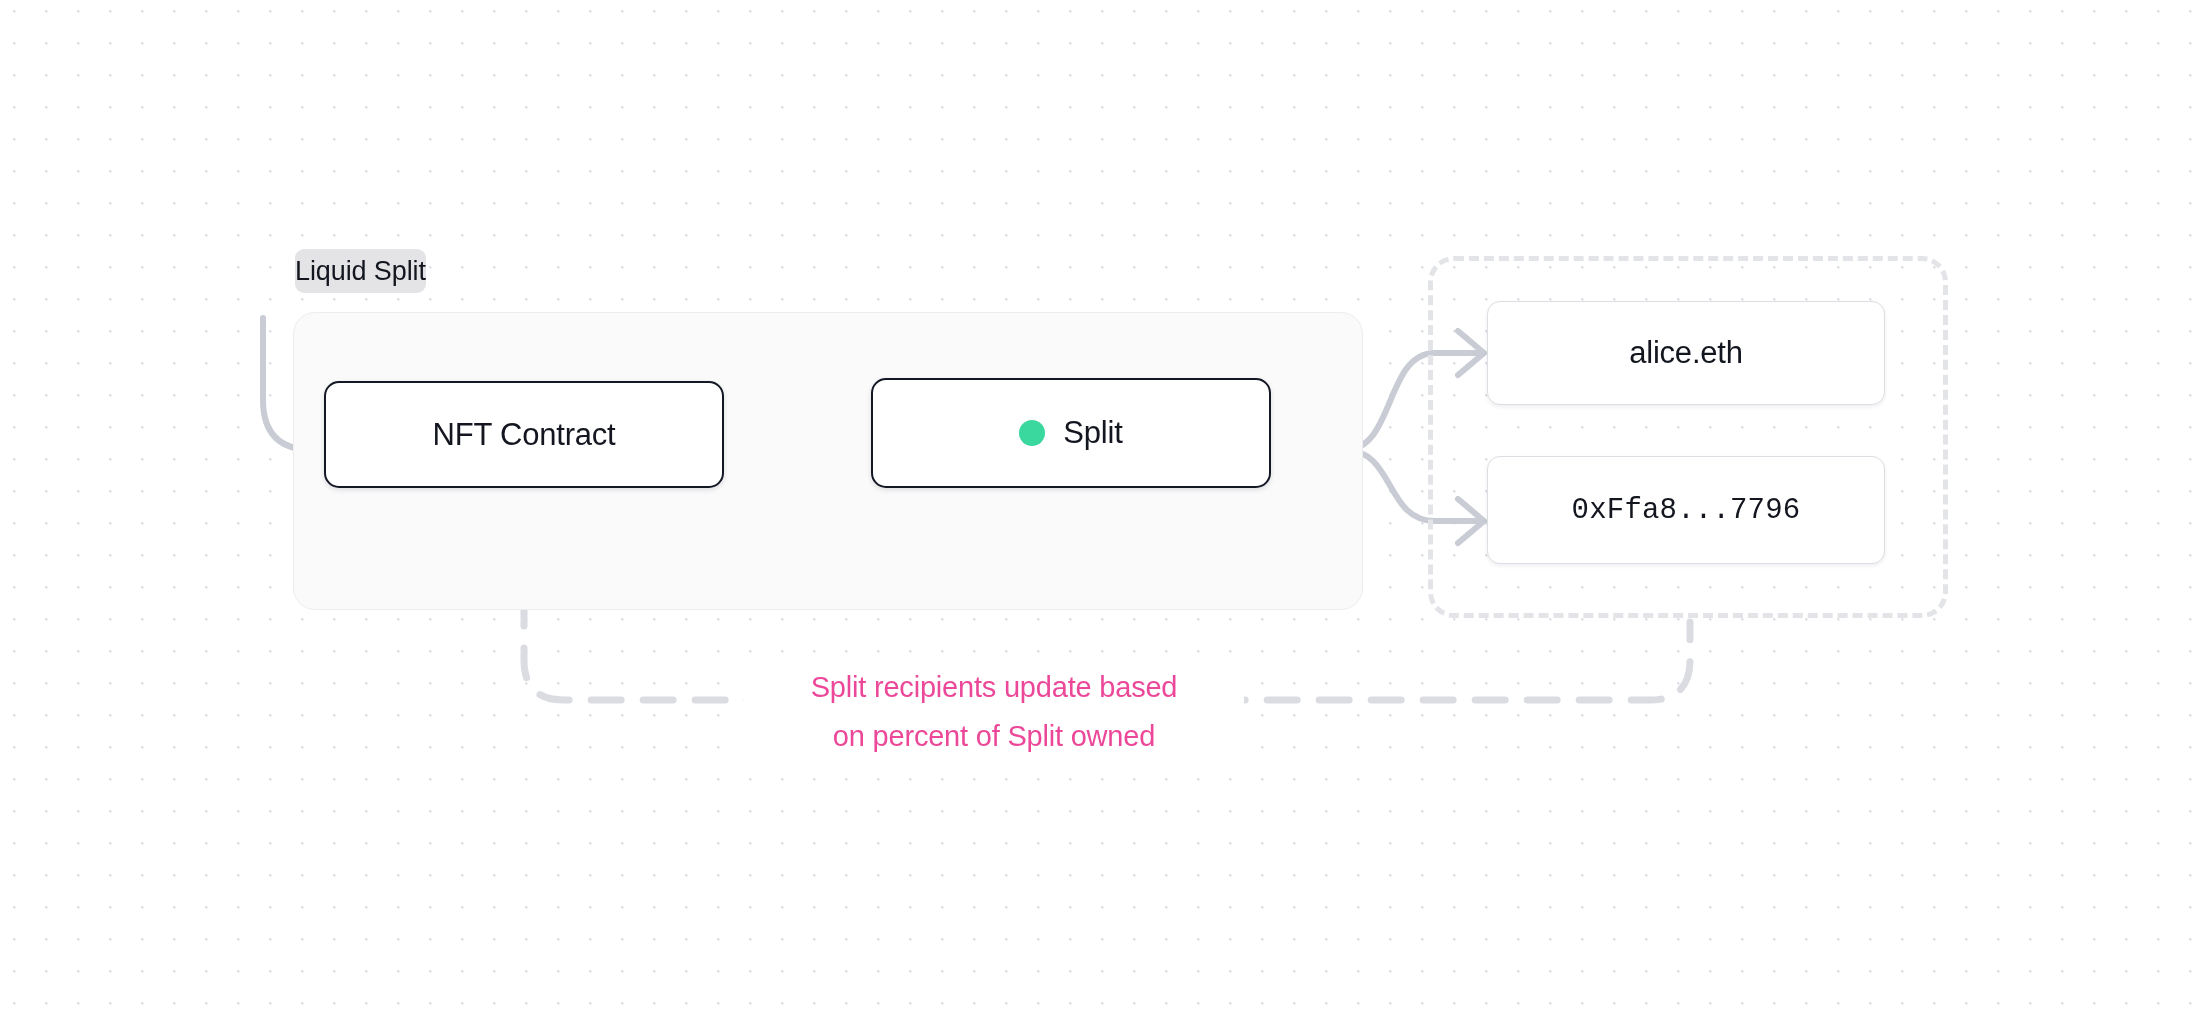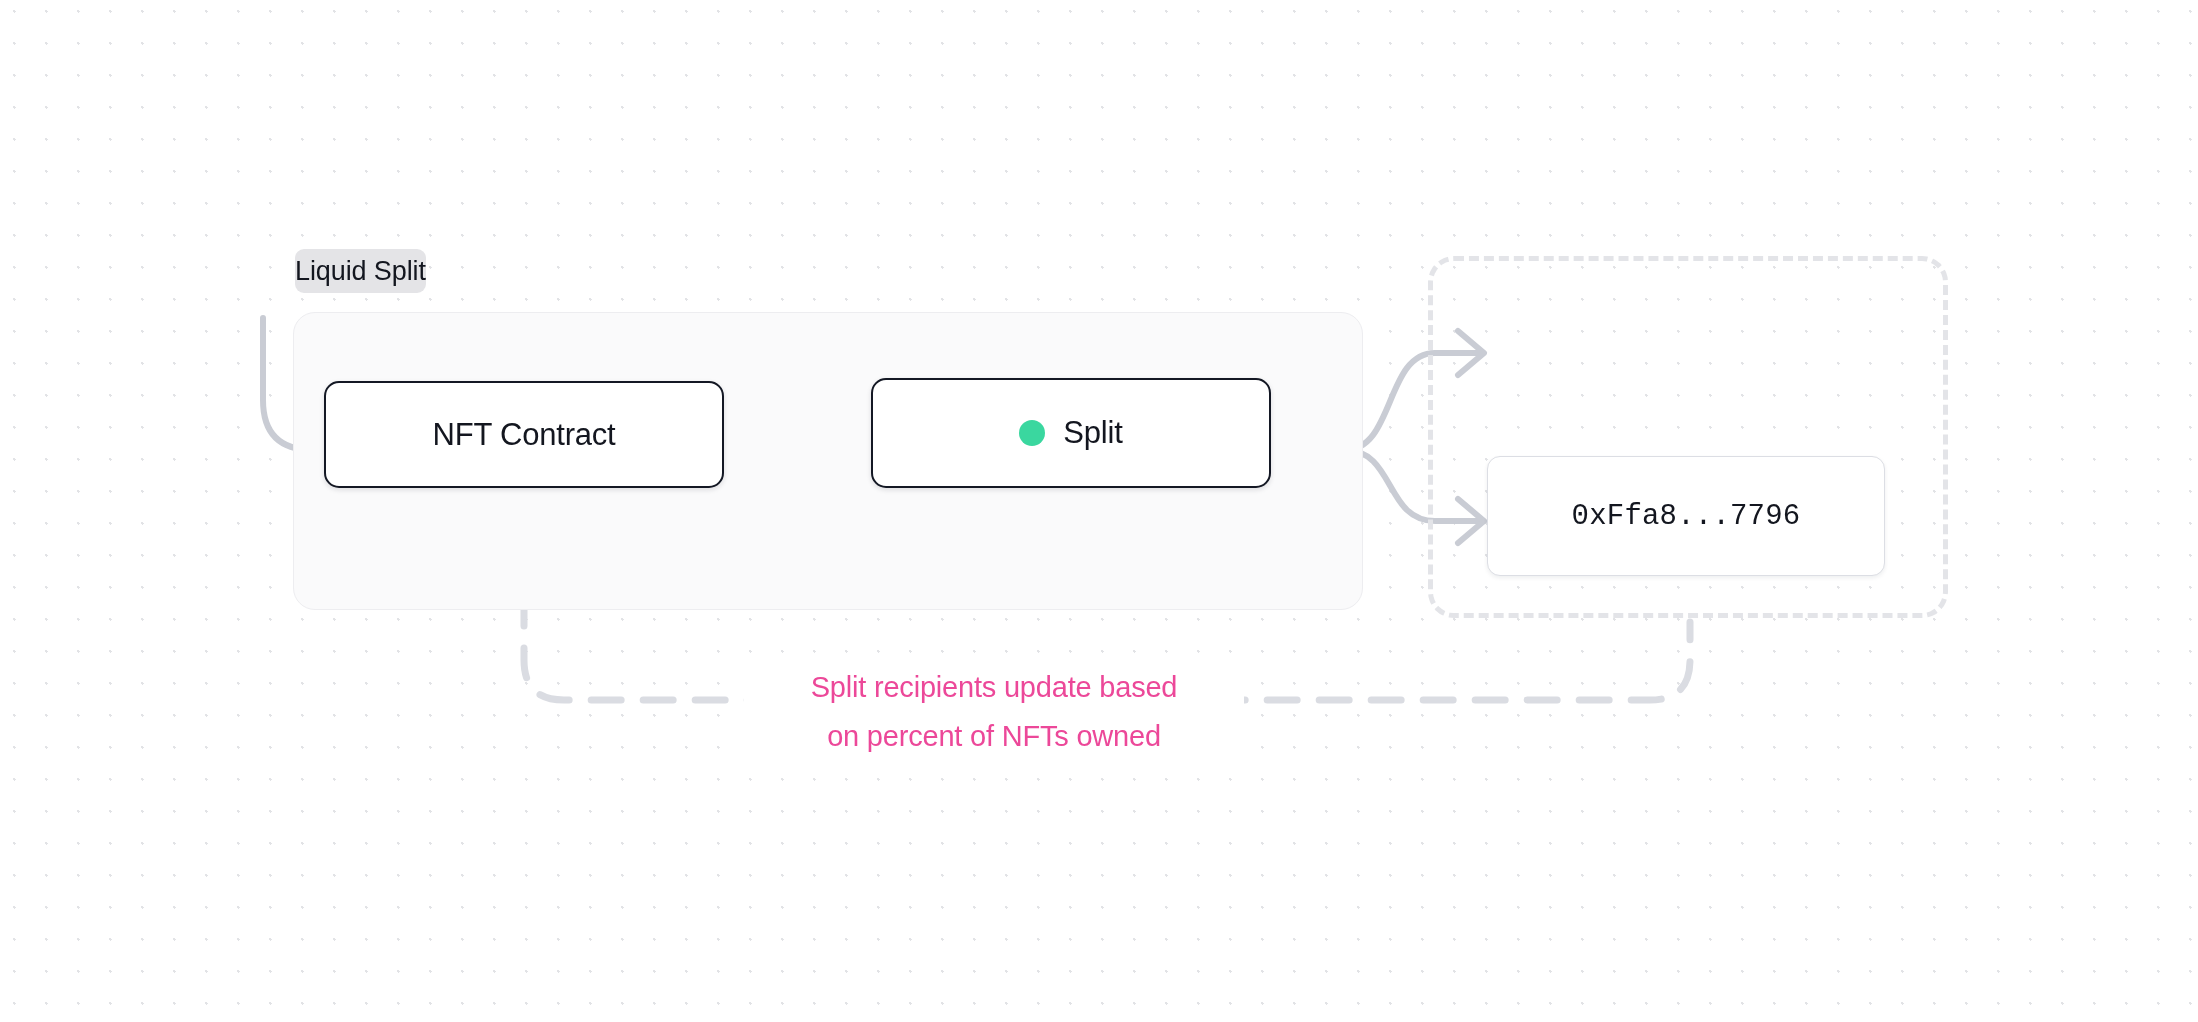--- a/index.html
+++ b/index.html
@@ -129,21 +129,21 @@
   #recipient-0 {
     left: 1487px;
     top: 301px;
     width: 398px;
     height: 104px;
   }
   #recipient-1 {
     left: 1487px;
     top: 456px;
     width: 398px;
-    height: 120px;
+    height: 108px;
   }
   .mono {
     font-family: "Liberation Mono", "DejaVu Sans Mono", monospace;
     font-size: 29px;
     letter-spacing: 0.2px;
   }
 
   
   .caption {
     position: absolute;
@@ -201,23 +201,26 @@
 
   <div class="node" id="node-nft">
     <span>NFT Contract</span>
   </div>
 
   <div class="node" id="node-split">
     <span class="status-dot"></span>
     <span>Split</span>
   </div>
 
+  <div class="recipient" id="recipient-0">
+    <span>alice.eth</span>
+  </div>
 
   <div class="recipient" id="recipient-1">
     <span class="mono">0xFfa8...7796</span>
   </div>
 
   <div class="caption">
     <span>Split recipients update based</span>
-    <span>on percent of NFTs owned</span>
+    <span>on percent of Split owned</span>
   </div>
 
 </div>
 
 </body></html>

